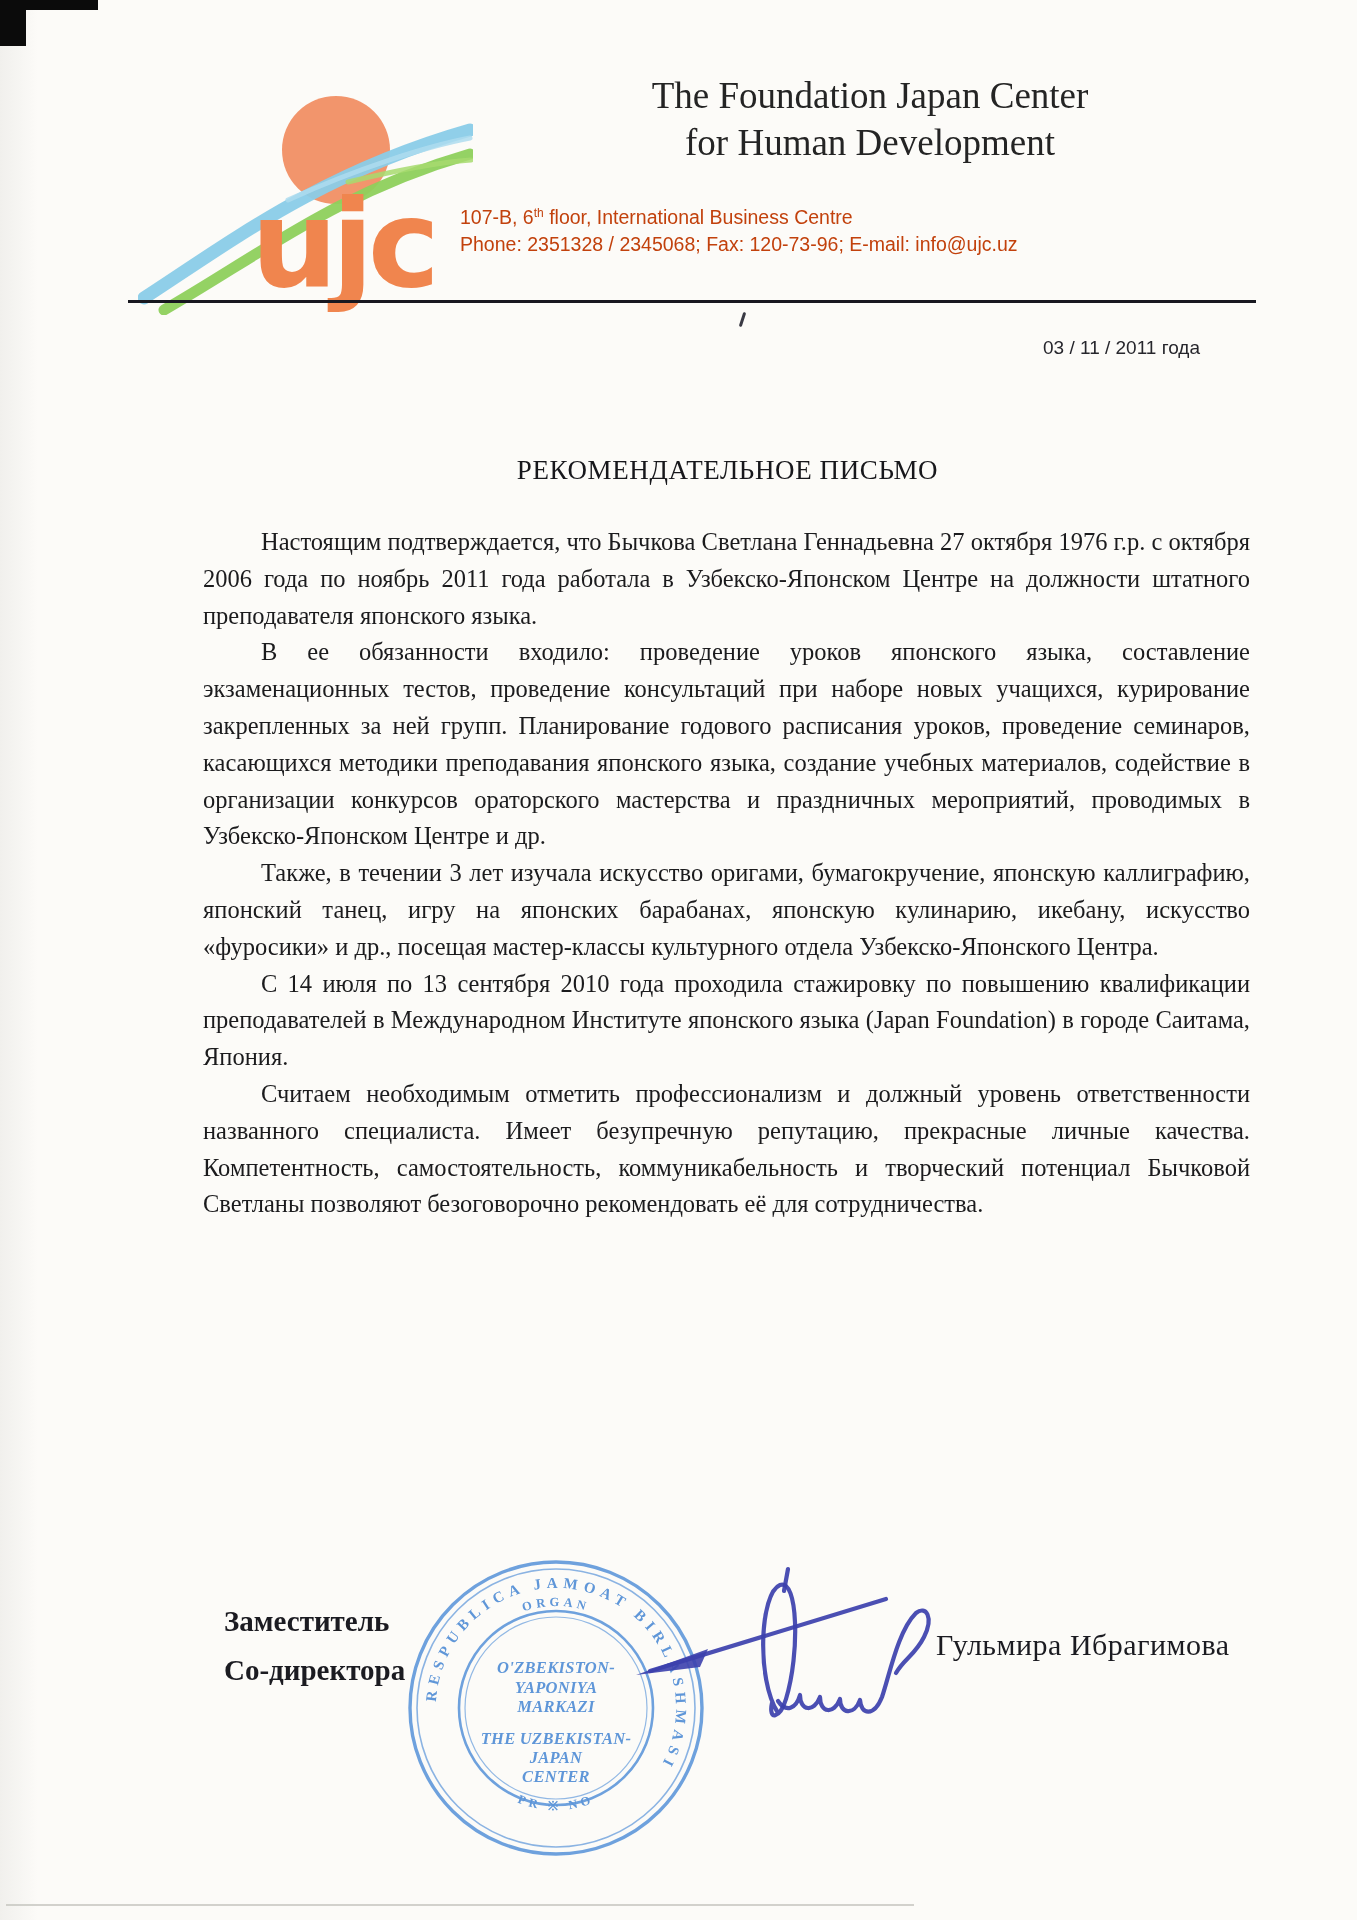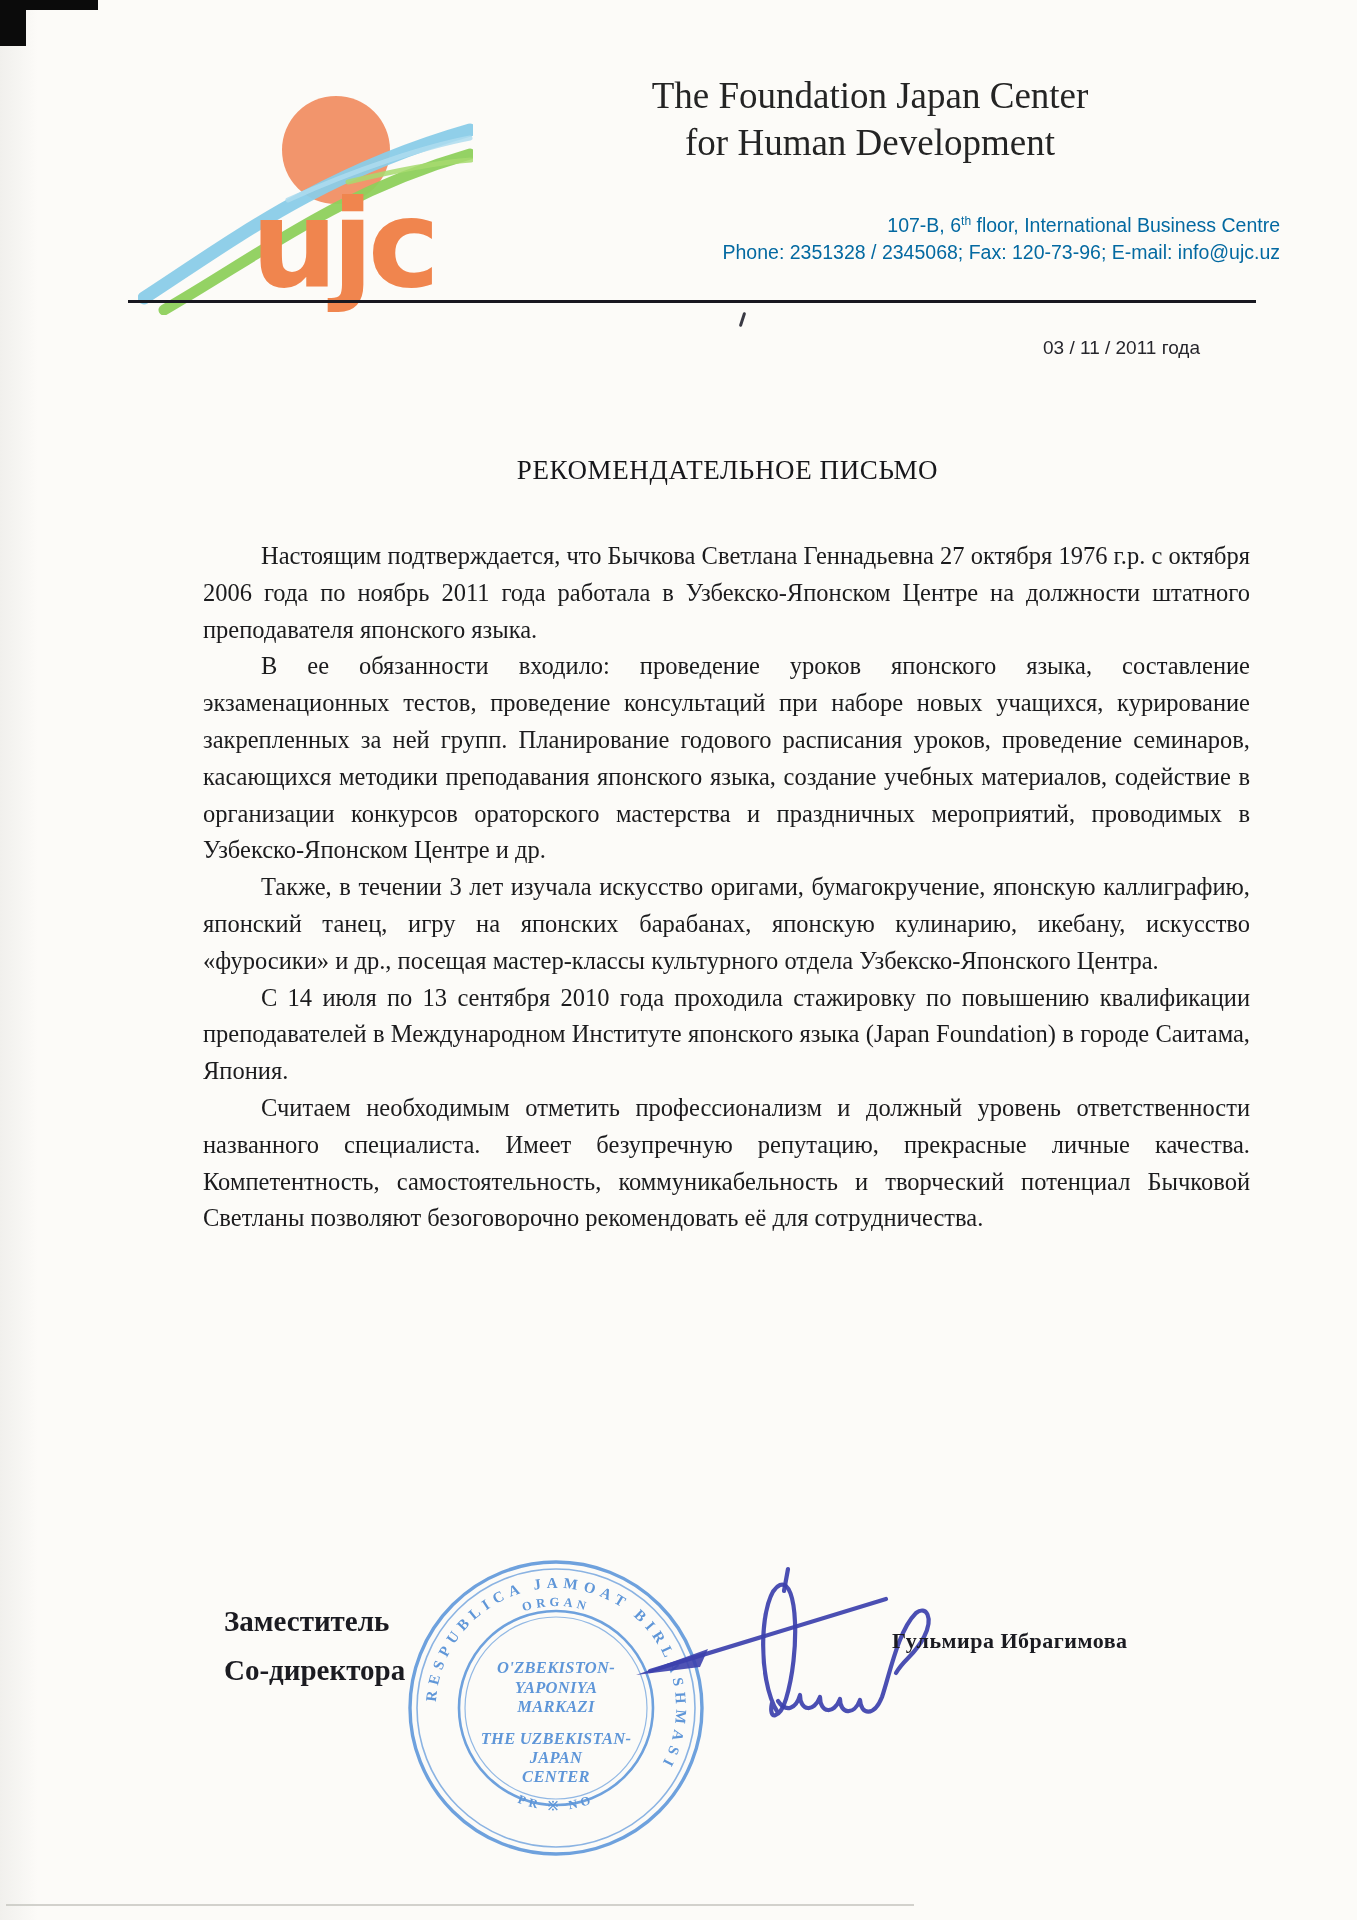--- a/index.html
+++ b/index.html
@@ -17,52 +17,52 @@
   .scan-bar-left{position:absolute;left:0;top:0;width:26px;height:46px;background:#0b0b0b;}
   .bottom-edge{position:absolute;left:6px;top:1904px;width:908px;height:2px;background:#c7c7c0;opacity:.8;}
 
   .logo{position:absolute;left:138px;top:80px;width:335px;height:235px;}
 
   .org-name{
     position:absolute;left:460px;top:72px;width:820px;text-align:center;
     font-family:"Liberation Serif",serif;font-size:37px;line-height:47px;color:#242424;
   }
   .address{
-    position:absolute;left:460px;top:212px;width:820px;text-align:right;
-    font-family:"Liberation Sans",sans-serif;font-size:19.5px;line-height:26.5px;color:#0369a1;
+    position:absolute;left:460px;top:204px;width:820px;text-align:left;
+    font-family:"Liberation Sans",sans-serif;font-size:19.5px;line-height:26.5px;color:#c2410c;
   }
   .address sup{font-size:12px;line-height:0;}
 
   .divider{position:absolute;left:128px;top:300px;width:1128px;height:3px;background:#181820;}
   .pen-tick{position:absolute;left:741px;top:312px;width:3px;height:15px;background:#3a3a44;
     transform:rotate(18deg);border-radius:2px;}
 
   .date{
     position:absolute;left:900px;top:337px;width:300px;text-align:right;
     font-family:"Liberation Sans",sans-serif;font-size:19px;color:#26262c;
   }
 
   .title{
     position:absolute;left:205px;top:455px;width:1045px;text-align:center;
     font-size:27px;font-weight:normal;letter-spacing:.6px;color:#17171b;
   }
 
   .body-text{
     position:absolute;left:203px;top:524px;width:1047px;
-    font-size:24.5px;line-height:36.8px;text-align:justify;color:#1b1b1d;margin-top:14px;
+    font-size:24.5px;line-height:36.8px;text-align:justify;color:#1b1b1d;
   }
   .body-text p{margin:0;text-indent:58px;}
 
   .sig-position{
     position:absolute;left:224px;top:1597px;
     font-size:29px;font-weight:bold;line-height:49px;color:#1b1b21;
   }
   .signer-name{
-    position:absolute;left:892px;top:1628px;
-    font-size:22px;font-weight:bold;color:#1b1b21;letter-spacing:.5px;
+    position:absolute;left:936px;top:1628px;
+    font-size:30px;font-weight:normal;color:#1b1b21;letter-spacing:.5px;
   }
 
   .stamp{position:absolute;left:400px;top:1552px;width:312px;height:312px;}
   .stamp .ring{stroke:#5b95da;fill:none;}
   .stamp text{fill:#4a89d4;font-family:"Liberation Serif",serif;font-weight:bold;}
   .stamp .ringtxt{font-size:15px;letter-spacing:5.5px;}
   .stamp .ringtxt-sm{font-size:12.5px;letter-spacing:4px;}
   .stamp .ctr{font-size:16.5px;font-style:italic;text-anchor:middle;letter-spacing:.3px;}
 
   .signature-ink{position:absolute;left:628px;top:1560px;width:372px;height:180px;}

